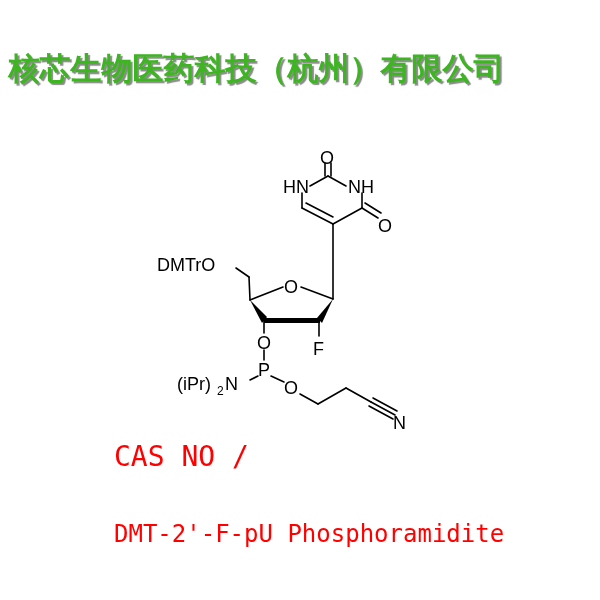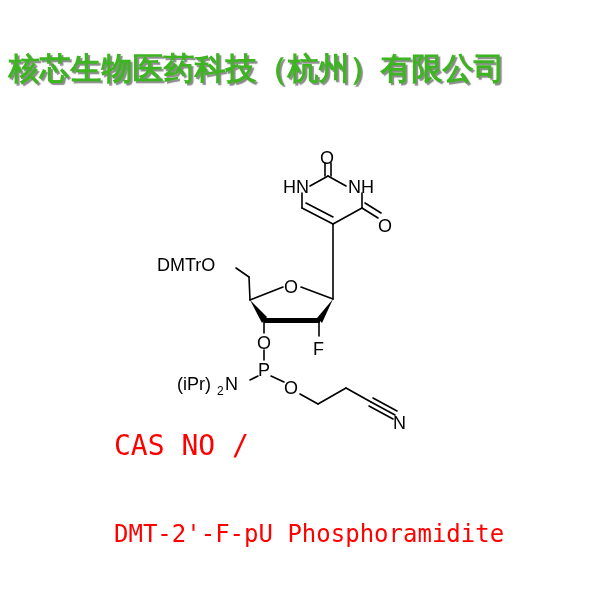--- a/index.html
+++ b/index.html
@@ -5,21 +5,21 @@
   html, body { margin:0; padding:0; background:#ffffff; }
   body { width:600px; height:600px; position:relative; overflow:hidden; }
   .title {
     position:absolute; left:0; top:48px; width:513px; text-align:center;
     font-family:"DejaVu Sans", sans-serif; font-weight:bold; font-size:31px;
     color:#3cb521; letter-spacing:0px;
     text-shadow: 2px 2px 1px #8a8a8a;
   }
   svg.mol { position:absolute; left:0; top:0; }
   .cas {
-    position:absolute; left:114px; top:429px;
+    position:absolute; left:114px; top:440px;
     font-family:"DejaVu Sans Mono", monospace; font-size:28px; color:#ff0000;
   }
   .name {
     position:absolute; left:114px; top:520px;
     font-family:"DejaVu Sans Mono", monospace; font-size:24px; color:#ff0000;
   }
   .lbl { font-family:"Liberation Sans", sans-serif; font-size:18px; fill:#000; }
   .sub { font-family:"Liberation Sans", sans-serif; font-size:12px; fill:#000; }
 </style>
 </head>

